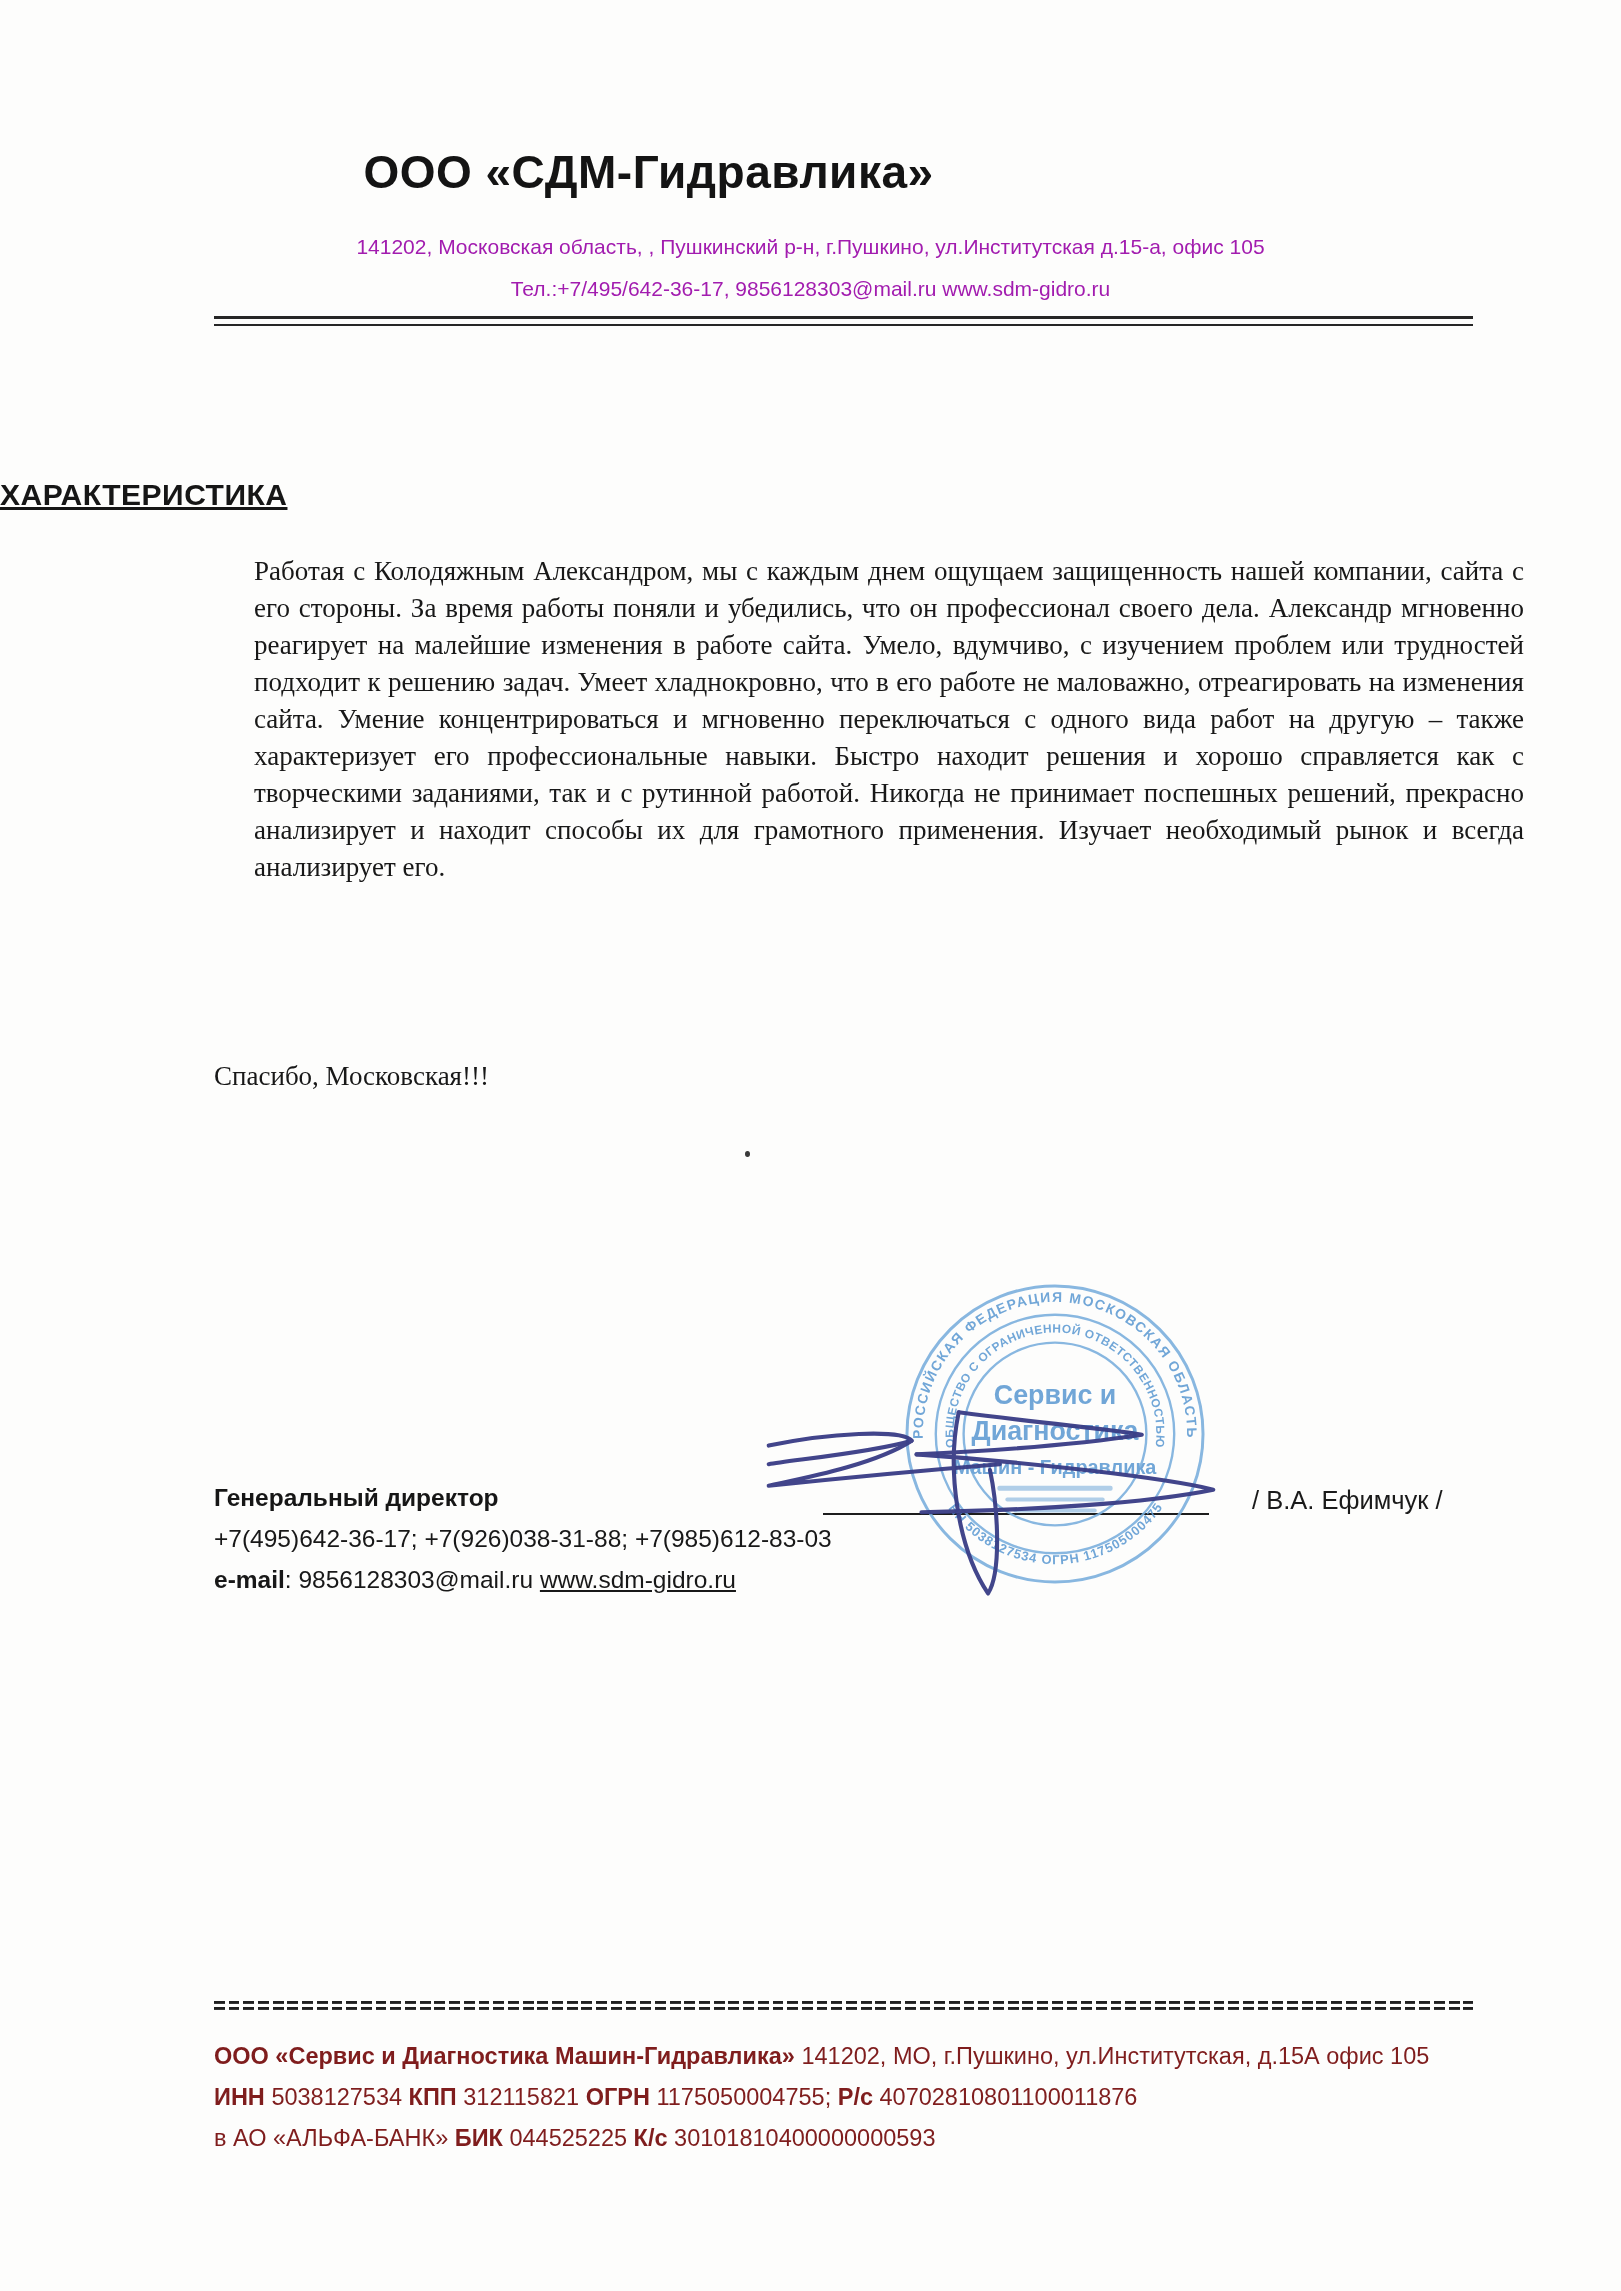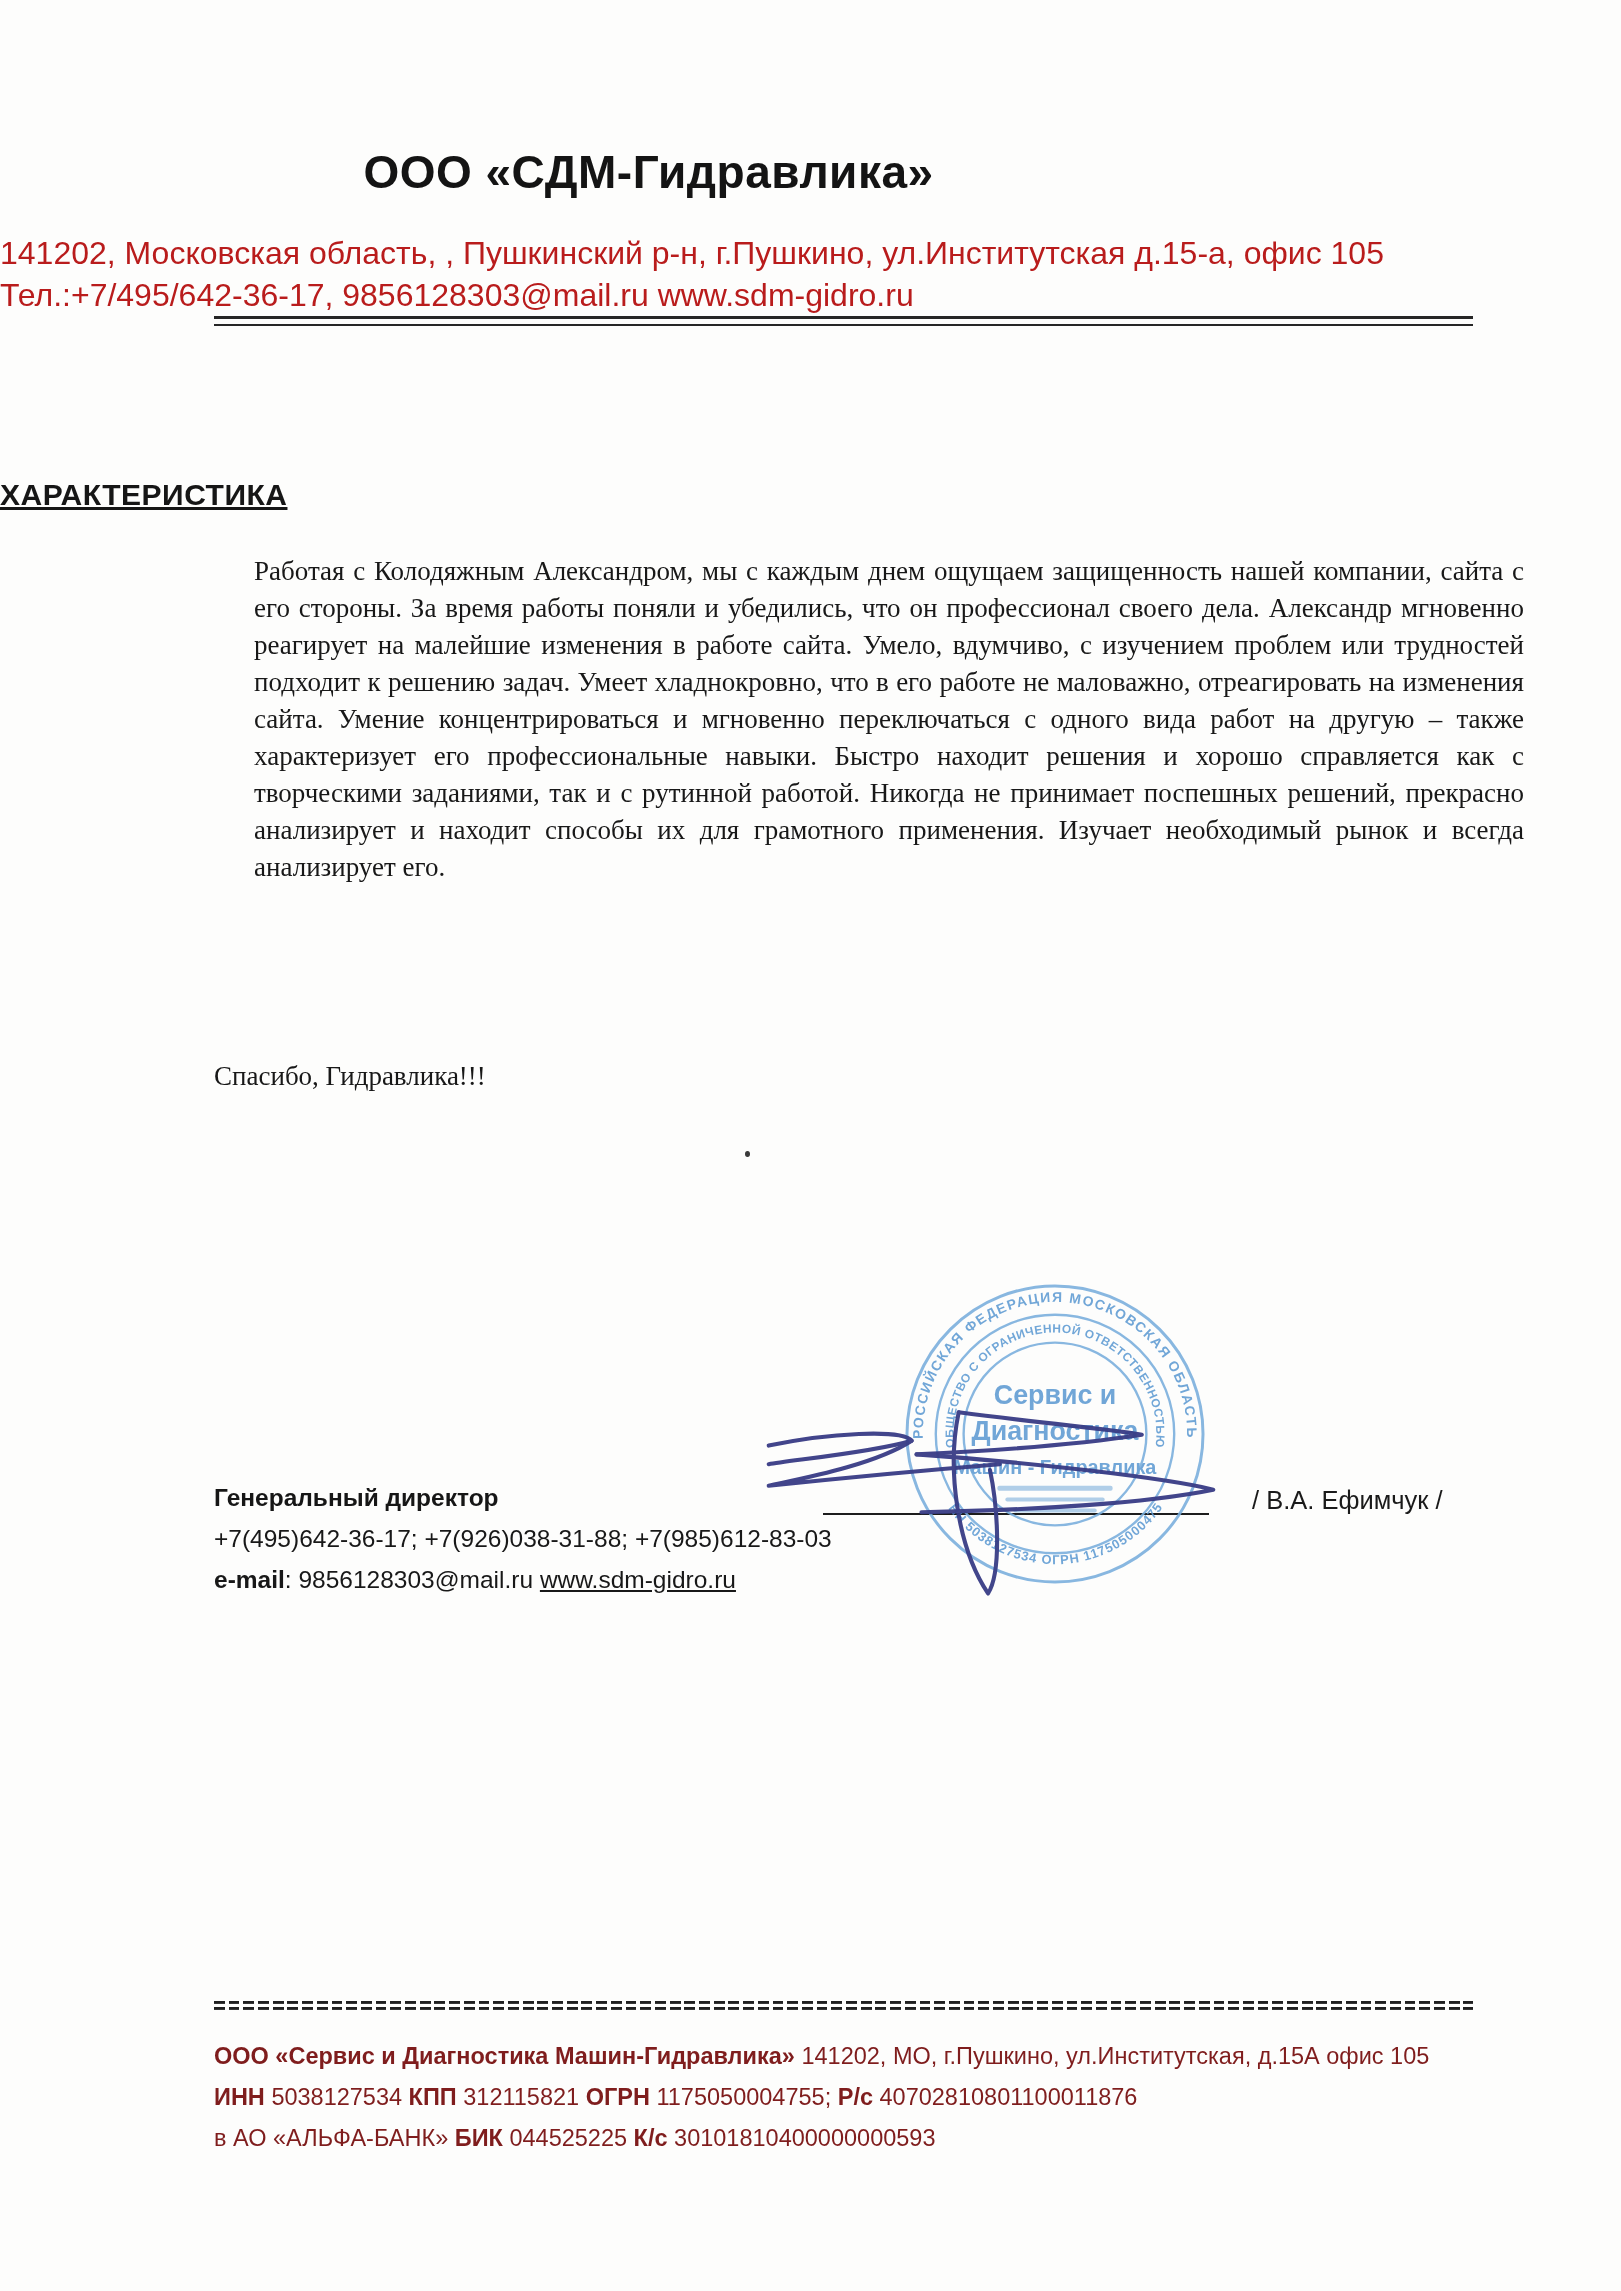--- a/index.html
+++ b/index.html
@@ -5,21 +5,21 @@
   html,body{margin:0;padding:0;background:#9a9a9a;}
   .page{
     position:relative;width:1621px;height:2292px;margin:0 auto;
     background:#fdfdfc;overflow:hidden;color:#1b1b1b;
     font-family:"Liberation Sans",sans-serif;
   }
   .abs{position:absolute;}
   
   .hdr-company{left:0;top:145px;width:1297px;text-align:center;
     font-size:46px;font-weight:bold;letter-spacing:0.5px;color:#141414;}
-  .hdr-line{left:0;width:1621px;font-size:32px;color:#b91c1c;}
+  .hdr-line{left:0;width:1621px;text-align:center;font-size:21px;color:#a21caf;}
   .hdr-addr{top:235px;}
   .hdr-contact{top:277px;}
   .hdr-rule{left:214px;top:316px;width:1259px;height:4.9px;
     border-top:3.9px solid #262626;border-bottom:2px solid #262626;}
   
   .doc-title{left:0;top:478px;width:1621px;text-align:left;
     font-size:30px;font-weight:bold;color:#161616;letter-spacing:0.5px;text-decoration:underline;}
   .body-par{left:214px;top:553px;width:1270px;
     font-family:"Liberation Serif",serif;font-size:27px;line-height:37px;
     text-align:justify;text-align-last:left;color:#181818;margin-left:40px;}
@@ -51,21 +51,21 @@
 
 <div class="page">
 
   <div class="abs hdr-company">ООО «СДМ-Гидравлика»</div>
   <div class="abs hdr-line hdr-addr">141202, Московская область, , Пушкинский р-н, г.Пушкино, ул.Институтская д.15-а, офис 105</div>
   <div class="abs hdr-line hdr-contact">Тел.:+7/495/642-36-17, 9856128303@mail.ru www.sdm-gidro.ru</div>
   <div class="abs hdr-rule"></div>
 
   <div class="abs doc-title">ХАРАКТЕРИСТИКА</div>
   <div class="abs body-par">Работая с Колодяжным Александром, мы с каждым днем ощущаем защищенность нашей компании, сайта с его стороны. За время работы поняли и убедились, что он профессионал своего дела. Александр мгновенно реагирует на малейшие изменения в работе сайта. Умело, вдумчиво, с изучением проблем или трудностей подходит к решению задач. Умеет хладнокровно, что в его работе не маловажно, отреагировать на изменения сайта. Умение концентрироваться и мгновенно переключаться с одного вида работ на другую – также характеризует его профессиональные навыки. Быстро находит решения и хорошо справляется как с творческими заданиями, так и с рутинной работой. Никогда не принимает поспешных решений, прекрасно анализирует и находит способы их для грамотного применения. Изучает необходимый рынок и всегда анализирует его.</div>
-  <div class="abs thanks">Спасибо, Гидравлика!!!</div>
+  <div class="abs thanks">Спасибо, Московская!!!</div>
   <div class="abs speck"></div>
 
   <div class="abs position">Генеральный директор</div>
   <div class="abs phones">+7(495)642-36-17; +7(926)038-31-88; +7(985)612-83-03</div>
   <div class="abs emailrow"><b>e-mail</b><span>: </span><span>9856128303@mail.ru</span> <span class="site">www.sdm-gidro.ru</span></div>
 
   <div class="abs sig-line"></div>
   <div class="abs signer">/ В.А. Ефимчук /</div>
 
   <svg class="abs stamp" viewBox="0 0 304 304" xmlns="http://www.w3.org/2000/svg">

